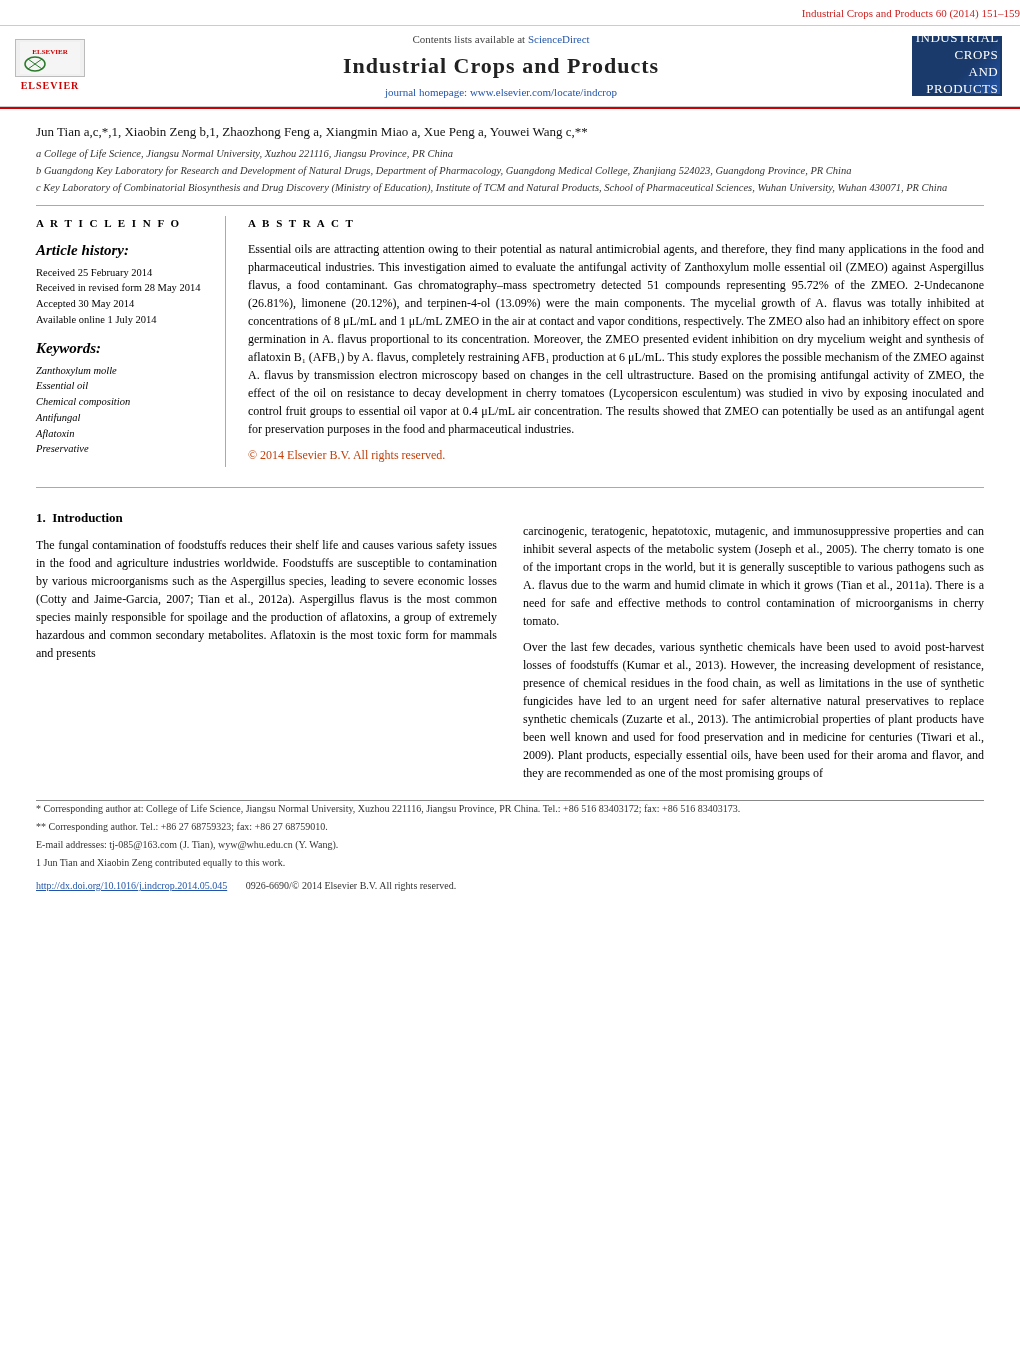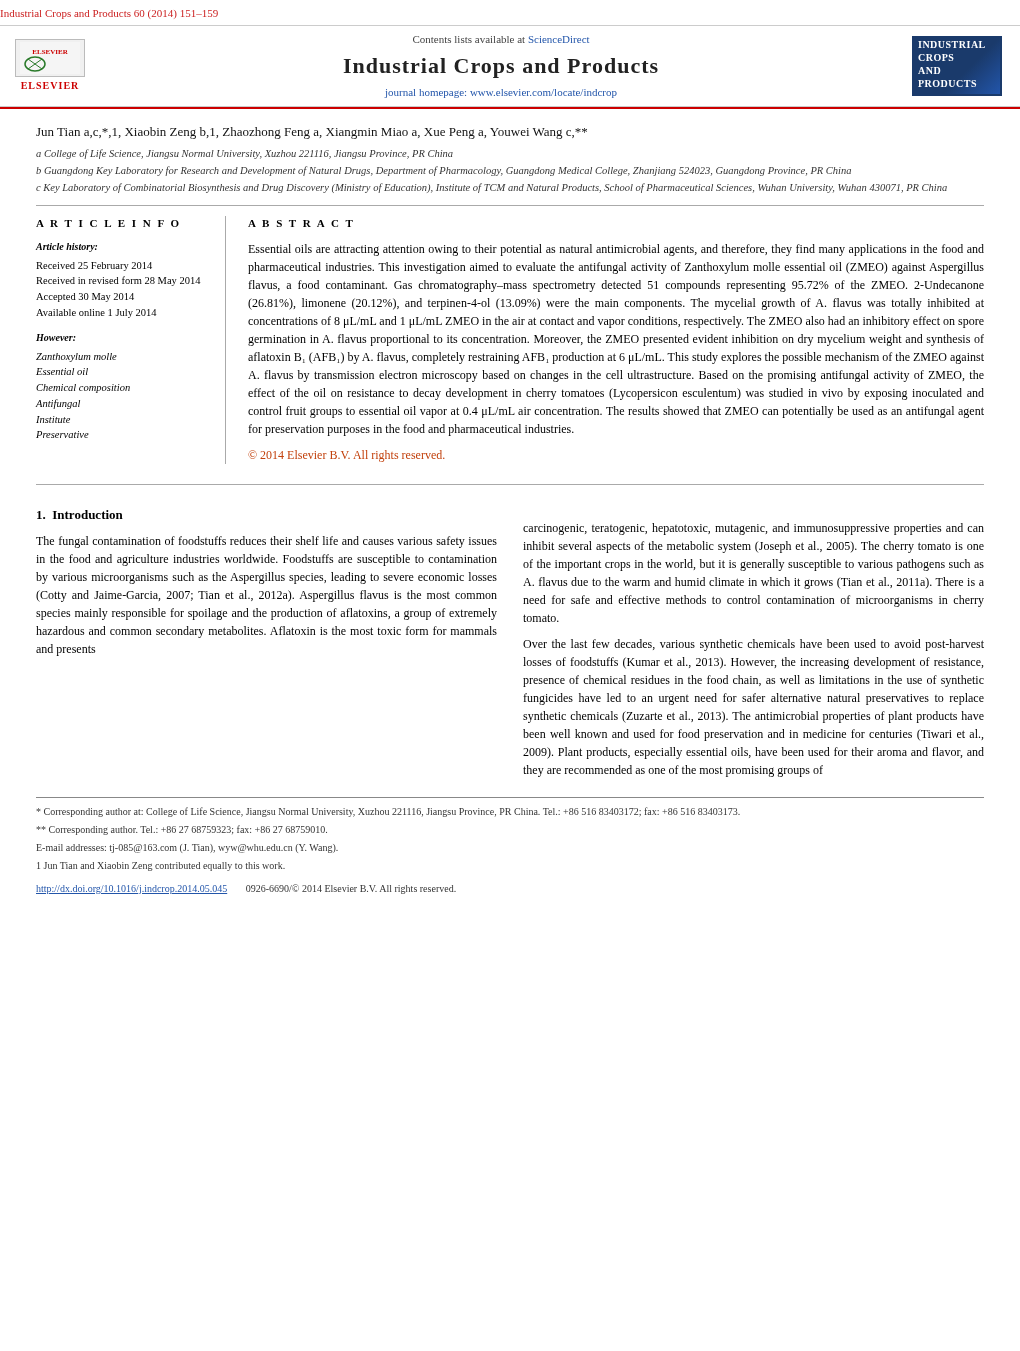--- a/index.html
+++ b/index.html
@@ -12,21 +12,21 @@
       font-size: 13px;
       line-height: 1.4;
     }
 
     
     .journal-header {
       border-bottom: 2px solid #c00;
       padding: 6px 0 0 0;
     }
     .journal-top-bar {
-      text-align: left;
+      text-align: right;
       font-size: 11px;
       color: #2255aa;
       padding-bottom: 4px;
     }
     .journal-top-bar span { color: #2255aa; }
 
     .journal-banner {
       display: flex;
       align-items: center;
       justify-content: space-between;
@@ -167,21 +167,21 @@
       font-size: 11px;
       font-weight: bold;
       letter-spacing: 2px;
       text-transform: uppercase;
       margin-bottom: 8px;
     }
     .article-info .info-group {
       margin-bottom: 10px;
     }
     .article-info .info-group h4 {
-      font-size: 10px;
+      font-size: 15px;
       font-style: italic;
       margin-bottom: 4px;
       font-weight: bold;
     }
     .article-info .info-group p {
       font-size: 10.5px;
       line-height: 1.5;
     }
     .article-info .keywords-list {
       font-size: 10.5px;
@@ -232,21 +232,20 @@
     }
     .main-col p {
       margin-bottom: 8px;
       text-align: justify;
     }
 
     
     .footnotes {
       border-top: 1px solid #888;
       margin: 10px 36px 0 36px;
-      padding-top: 6px;
       font-size: 10px;
       line-height: 1.5;
       color: #333;
     }
     .footnotes p { margin-bottom: 3px; }
 
     
     .doi-bar {
       padding: 6px 21px 6px 36px;
       font-size: 10px;
@@ -278,21 +277,21 @@
     <div class="journal-title-center">
       <div style="font-size:11px;color:#444;margin-bottom:3px;">
         <span>Contents lists available at</span>
         <span style="color:#2255aa;cursor:pointer;">ScienceDirect</span>
       </div>
       <h1>Industrial Crops and Products</h1>
       <div class="journal-homepage">journal homepage: www.elsevier.com/locate/indcrop</div>
     </div>
 
     <div class="journal-logo-right">
-      <div style="font-size:10px;font-weight:bold;line-height:1.3;text-align:left;">
+      <div style="font-size:13px;font-weight:normal;line-height:1.3;text-align:right;">
         <span>INDUSTRIAL CROPS</span><br>
         <span>AND PRODUCTS</span>
       </div>
       <svg width="55" height="30" viewBox="0 0 55 30" style="margin-top:4px;">
         <rect width="55" height="30" fill="rgba(255,255,255,0.15)" rx="2"></rect>
         <text x="27" y="14" text-anchor="middle" font-size="9" fill="#fff">🌿</text>
         <text x="27" y="26" text-anchor="middle" font-size="7" fill="#cde">ICP</text>
       </svg>
     </div>
   </div>
@@ -318,27 +317,27 @@
     <div class="article-info">
       <h3>A R T I C L E   I N F O</h3>
       <div class="info-group">
         <h4>Article history:</h4>
         <p>Received 25 February 2014</p>
         <p>Received in revised form 28 May 2014</p>
         <p>Accepted 30 May 2014</p>
         <p>Available online 1 July 2014</p>
       </div>
       <div class="info-group">
-        <h4>However:</h4>
+        <h4>Keywords:</h4>
         <div class="keywords-list">
           <p>Zanthoxylum molle</p>
           <p>Essential oil</p>
           <p>Chemical composition</p>
           <p>Antifungal</p>
-          <p>Institute</p>
+          <p>Aflatoxin</p>
           <p>Preservative</p>
         </div>
       </div>
     </div>
 
     <div class="abstract-section">
       <h3>A B S T R A C T</h3>
       <p>Essential oils are attracting attention owing to their potential as natural antimicrobial agents, and therefore, they find many applications in the food and pharmaceutical industries. This investigation aimed to evaluate the antifungal activity of Zanthoxylum molle essential oil (ZMEO) against Aspergillus flavus, a food contaminant. Gas chromatography–mass spectrometry detected 51 compounds representing 95.72% of the ZMEO. 2-Undecanone (26.81%), limonene (20.12%), and terpinen-4-ol (13.09%) were the main components. The mycelial growth of A. flavus was totally inhibited at concentrations of 8 μL/mL and 1 μL/mL ZMEO in the air at contact and vapor conditions, respectively. The ZMEO also had an inhibitory effect on spore germination in A. flavus proportional to its concentration. Moreover, the ZMEO presented evident inhibition on dry mycelium weight and synthesis of aflatoxin B₁ (AFB₁) by A. flavus, completely restraining AFB₁ production at 6 μL/mL. This study explores the possible mechanism of the ZMEO against A. flavus by transmission electron microscopy based on changes in the cell ultrastructure. Based on the promising antifungal activity of ZMEO, the effect of the oil on resistance to decay development in cherry tomatoes (Lycopersicon esculentum) was studied in vivo by exposing inoculated and control fruit groups to essential oil vapor at 0.4 μL/mL air concentration. The results showed that ZMEO can potentially be used as an antifungal agent for preservation purposes in the food and pharmaceutical industries.</p>
       <p class="copyright">© 2014 Elsevier B.V. All rights reserved.</p>
     </div>

